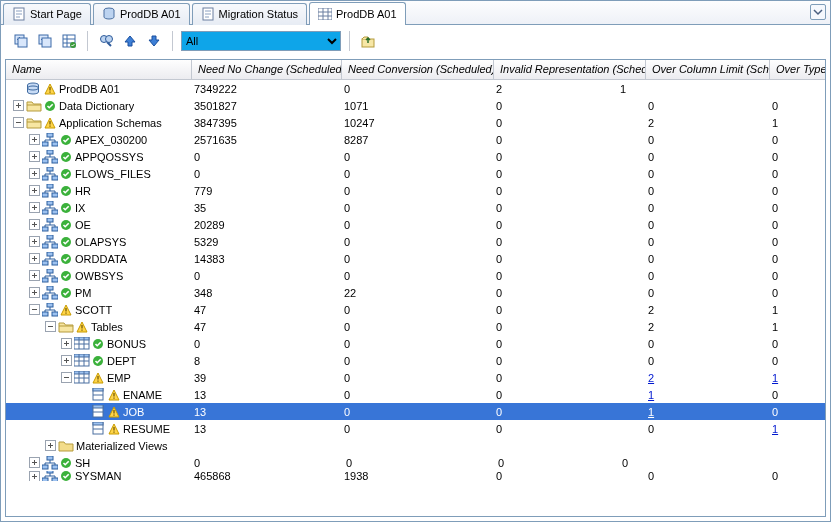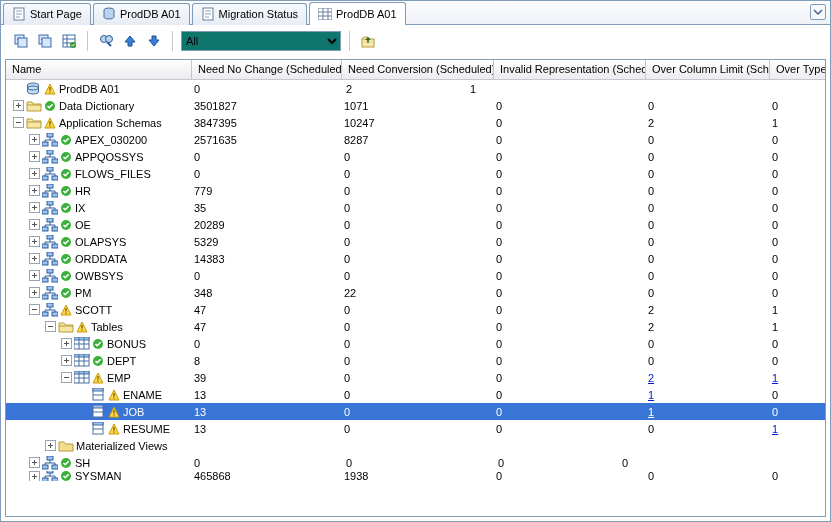--- a/index.html
+++ b/index.html
@@ -10,26 +10,26 @@
 .tab-bar { display: flex; align-items: center; height: 24px; background: linear-gradient(#fdfdfe, #eef1f7); border-bottom: 1px solid #7f9db9; padding-left: 2px; position: relative; }
 .tab { display: flex; align-items: center; height: 22px; padding: 0 8px; margin-top: 2px; border: 1px solid #7f9db9; border-bottom: none; background: linear-gradient(#f7f9fc, #e7ecf4); border-radius: 3px 3px 0 0; margin-right: 2px; cursor: pointer; }
 .tab.active { background: #fff; height: 23px; margin-top: 1px; }
 .tab .ticon { width: 14px; height: 14px; margin-right: 4px; display: inline-flex; align-items: center; justify-content: center; font-size: 10px; }
 .tab-bar .expand-btn { position: absolute; right: 4px; top: 3px; width: 16px; height: 16px; border: 1px solid #7f9db9; border-radius: 2px; background: #f5f8fd; display: flex; align-items: center; justify-content: center; cursor: pointer; }
 
 
 .toolbar { display: flex; align-items: center; height: 32px; padding: 0 10px; gap: 4px; }
 .tbtn { width: 20px; height: 20px; display: inline-flex; align-items: center; justify-content: center; cursor: pointer; border-radius: 2px; }
 .tsep { width: 1px; height: 20px; background: #c3c8d1; margin: 0 4px; }
-.toolbar select { width: 160px; height: 20px; font: inherit; border: 1px solid #7f9db9; background: #0f766e; }
+.toolbar select { width: 160px; height: 20px; font: inherit; border: 1px solid #7f9db9; background: #0ea5e9; }
 
 
 .grid-wrap { flex: 1; display: flex; flex-direction: column; border: 1px solid #7f9db9; margin: 2px 4px 4px 4px; overflow: hidden; }
 .grid-header { display: flex; flex: 0 0 20px; background: linear-gradient(#fefefe, #ececf0); border-bottom: 1px solid #c3c8d1; }
-.grid-header .hcell { border-right: 1px solid #c3c8d1; padding: 3px 6px; overflow: hidden; white-space: nowrap; text-overflow: clip; }
+.grid-header .hcell { border-right: 1px solid #c3c8d1; padding: 3px 6px; overflow: hidden; white-space: nowrap; text-overflow: clip; font-style: italic; }
 .grid-body { flex: 1; overflow: auto; position: relative; }
 .grid-body::-webkit-scrollbar { width: 16px; height: 16px; }
 .grid-body::-webkit-scrollbar-track { background: #f1f1f1; border-left: 1px solid #d4d4d4; }
 .grid-body::-webkit-scrollbar-thumb { background: #c9ccd3; border: 1px solid #a8aeb8; }
 .row { display: flex; height: 17px; align-items: center; }
 .row.sel { background: #3875d7; color: #fff; }
 .cell { height: 17px; display: flex; align-items: center; overflow: hidden; white-space: nowrap; padding-right: 6px; }
 .cell.name { }
 .cell.num { padding-left: 2px; }
 .link { color: #0018d0; text-decoration: underline; cursor: pointer; }
@@ -181,20 +181,23 @@
             </span>
             <span class="status">
               <svg width="12" height="12">
                 <path d="M6 1l5 10H1z" fill="#ffd54a" stroke="#c79a00"></path>
                 <rect x="5.4" y="4" width="1.2" height="3.5" fill="#6a5200"></rect>
                 <rect x="5.4" y="8.5" width="1.2" height="1.2" fill="#6a5200"></rect>
               </svg>
             </span>
             <span class="label">ProdDB A01</span>
           </div>
+          <div class="cell num c1">
+            <span>7349222</span>
+          </div>
           <div class="cell num c3">
             <span>0</span>
           </div>
           <div class="cell num c4">
             <span>2</span>
           </div>
           <div class="cell num c5">
             <span>1</span>
           </div>
         </div>

